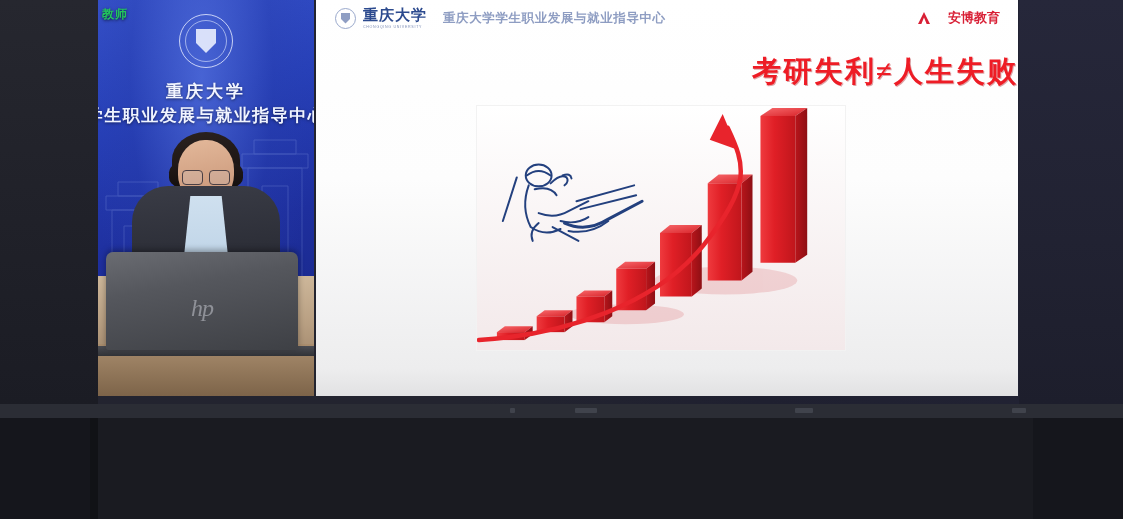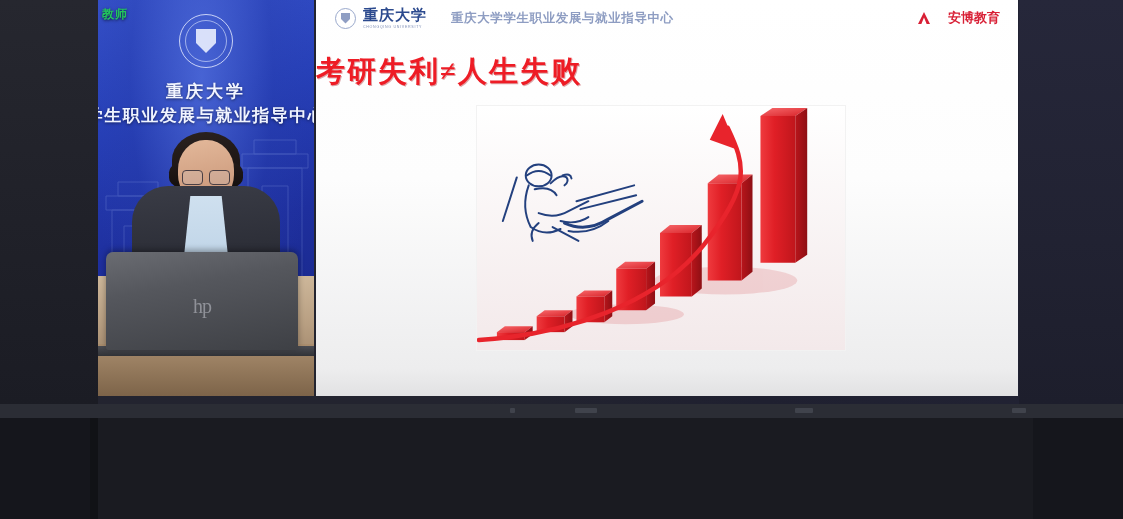--- a/index.html
+++ b/index.html
@@ -80,21 +80,21 @@
     background:linear-gradient(180deg,#a98d6e 0%,#7d6449 100%);
   }
   .laptop {
     position:absolute; left:8px; bottom:46px; width:192px; height:98px;
     background:linear-gradient(170deg,#6a6c72 0%,#55575d 35%,#3e4045 100%);
     border-radius:7px 7px 3px 3px;
     box-shadow:0 -2px 6px rgba(0,0,0,.35);
   }
   .laptop-logo {
     position:absolute; left:50%; top:44%; transform:translateX(-50%);
-    color:#9b9da4; font-size:20px; font-family:"Liberation Serif", serif;
+    color:#9b9da4; font-size:24px; font-style:italic; font-family:"Liberation Serif", serif;
     letter-spacing:-1px; opacity:.85;
   }
   .laptop-base {
     position:absolute; left:0px; bottom:40px; width:216px; height:10px;
     background:linear-gradient(180deg,#4b4d53,#303237);
   }
   .person-head {
     position:absolute; left:50%; top:140px; transform:translateX(-50%);
     width:56px; height:62px; border-radius:48% 48% 44% 44%;
     background:linear-gradient(170deg,#e3b89a 0%,#cf9e80 70%);
@@ -156,35 +156,35 @@
     width:9px; height:11px; background:#8f9ec3;
     clip-path:polygon(0% 0%, 100% 0%, 100% 58%, 50% 100%, 0% 58%);
   }
   .cqu-word { margin-left:7px; display:flex; flex-direction:column; }
   .cqu-cn {
     font-family:"Liberation Serif", serif; font-weight:bold;
     font-size:15px; color:#2c4a8e; letter-spacing:1px; line-height:1;
   }
   .cqu-en { font-size:3.6px; color:#7d8db5; letter-spacing:.7px; margin-top:2px; }
   .header-center {
-    margin-left:24px; font-size:12.5px; color:#8e9dc2;
+    margin-left:16px; font-size:12.5px; color:#8e9dc2;
     font-weight:bold; letter-spacing:.6px;
   }
   .brand-logo {
     position:absolute; right:18px; top:9px;
     display:flex; align-items:center; gap:18px;
   }
   .brand-mark {
     width:12px; height:12px; background:#d81f35;
     clip-path:polygon(50% 0%, 100% 100%, 72% 100%, 50% 46%, 28% 100%, 0% 100%);
   }
   .brand-text { font-size:13px; font-weight:bold; color:#d81f35; letter-spacing:0px; }
 
   .slide-title {
-    position:absolute; left:0; right:0; top:52px; text-align:left;
+    position:absolute; left:0; right:0; top:52px; text-align:right;
     font-family:"Liberation Serif", serif;
     font-size:29px; font-weight:bold; color:#ee1c25;
     letter-spacing:2px;
     text-shadow:1px 1px 0 rgba(160,0,10,.35);
   }
 
   
   .chart-pic {
     position:absolute; left:160px; top:105px; width:370px; height:246px;
     background:linear-gradient(165deg,#ffffff 0%,#fdfbfb 55%,#f6eff0 100%);

